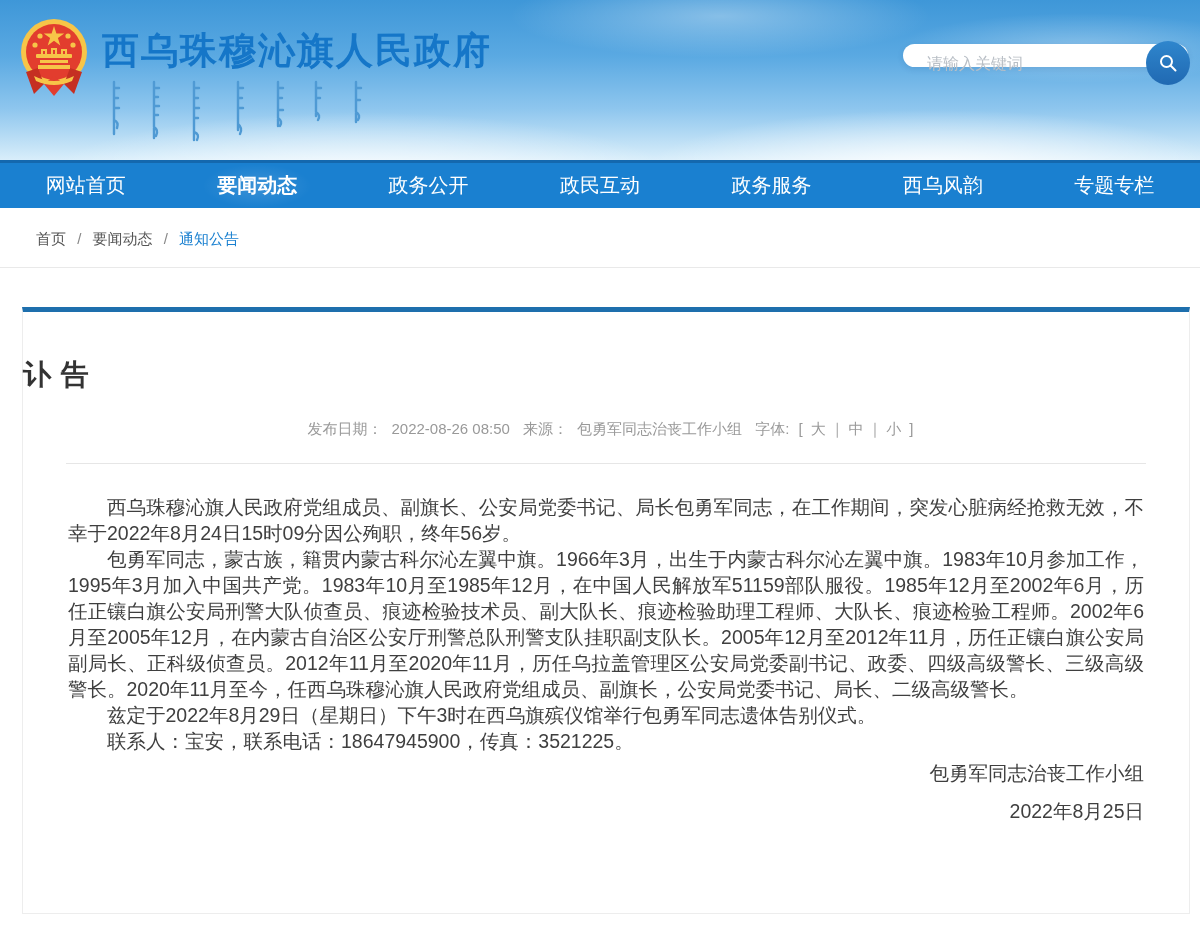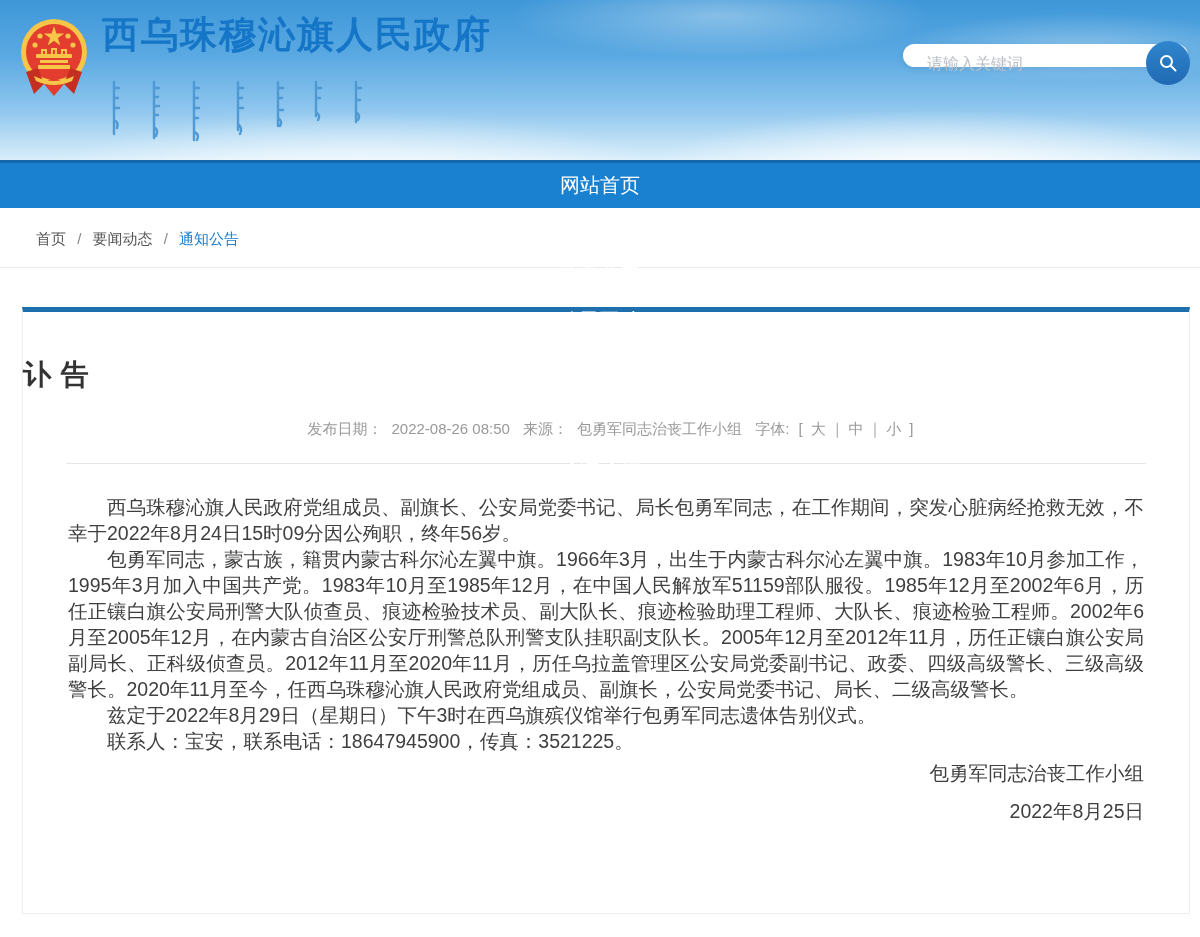--- a/index.html
+++ b/index.html
@@ -11,21 +11,21 @@
     position:relative; height:160px;
     background:
       radial-gradient(ellipse 420px 90px at 78% 108%, rgba(255,255,255,.95), rgba(255,255,255,0) 70%),
       radial-gradient(ellipse 500px 110px at 30% 115%, rgba(255,255,255,.85), rgba(255,255,255,0) 65%),
       radial-gradient(ellipse 300px 60px at 60% 10%, rgba(255,255,255,.35), rgba(255,255,255,0) 70%),
       radial-gradient(ellipse 260px 50px at 90% 30%, rgba(255,255,255,.30), rgba(255,255,255,0) 70%),
       linear-gradient(180deg,#3e97d8 0%,#5aa9e2 35%,#8ec6ee 68%,#c6e4f7 92%,#d9eefb 100%);
   }
   .emblem { position:absolute; left:18px; top:14px; width:72px; height:82px; }
   .site-title {
-    position:absolute; left:102px; top:10px;
+    position:absolute; left:102px; top:26px;
     font-size:37px; font-weight:bold; color:#1576c8; letter-spacing:2px;
   }
   .mongolian { position:absolute; left:108px; top:80px; }
 
   .search-wrap { position:absolute; right:12px; top:43px; width:285px; height:40px; }
   .search-bar {
     position:absolute; left:0; top:1px; width:285px; height:23px;
     background:#fff; border-radius:19px; box-shadow:0 2px 6px rgba(0,60,120,.12);
   }
   .search-input {
@@ -36,21 +36,21 @@
   .search-input::placeholder { color:#b9bfc6; }
   .search-btn {
     position:absolute; right:-2px; top:-2px; width:44px; height:44px; border:none;
     border-radius:50%; background:linear-gradient(180deg,#2f86cd,#2069b2); cursor:pointer;
     display:flex; align-items:center; justify-content:center;
   }
 
   
   .nav {
     height:48px; background:#1a80d0; border-top:3px solid #1468ae;
-    display:flex; align-items:center;flex-direction:column;
+    display:flex; align-items:center;
   }
   .nav-item {
     flex:1; text-align:center; color:#fff; font-size:20px; cursor:pointer;
     position:relative; line-height:45px; height:45px;
   }
   .nav-item.active { font-weight:bold; }
   .nav-watermark {
     position:absolute; left:50%; top:50%; width:110px; height:44px;
     transform:translate(-50%,-50%);
     background:radial-gradient(ellipse at center, rgba(255,255,255,.14), rgba(255,255,255,0) 70%);

